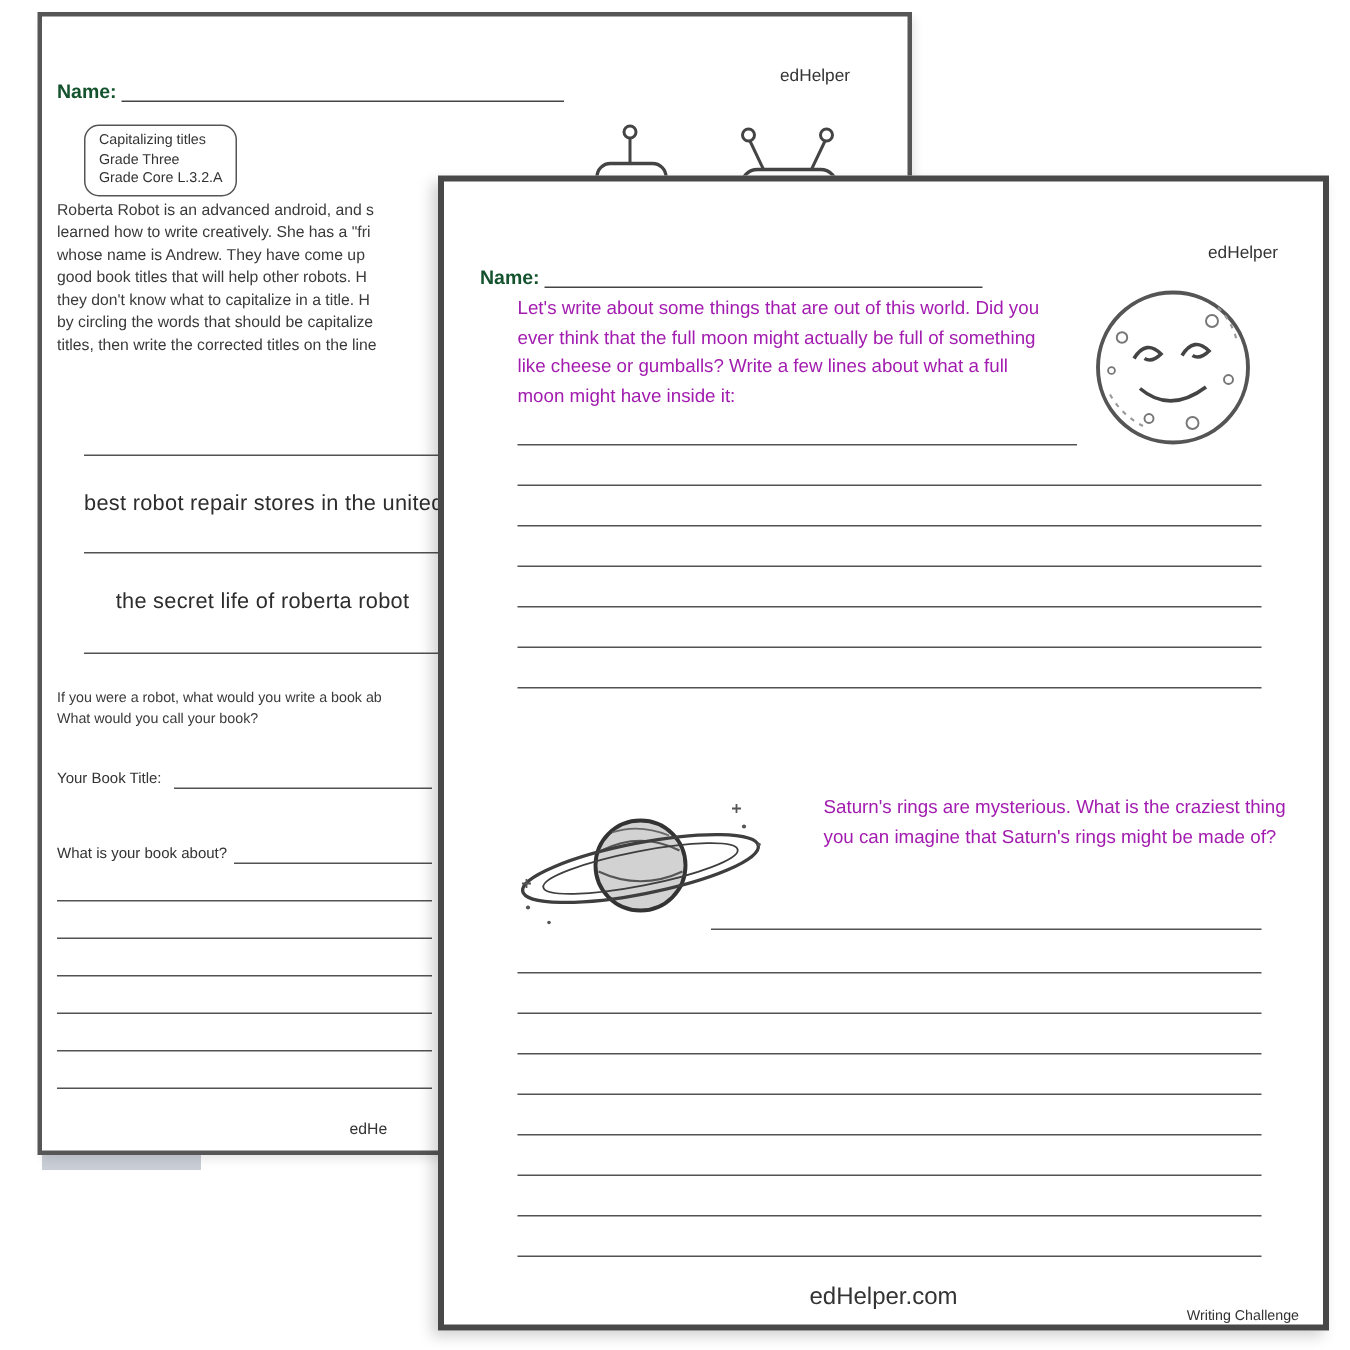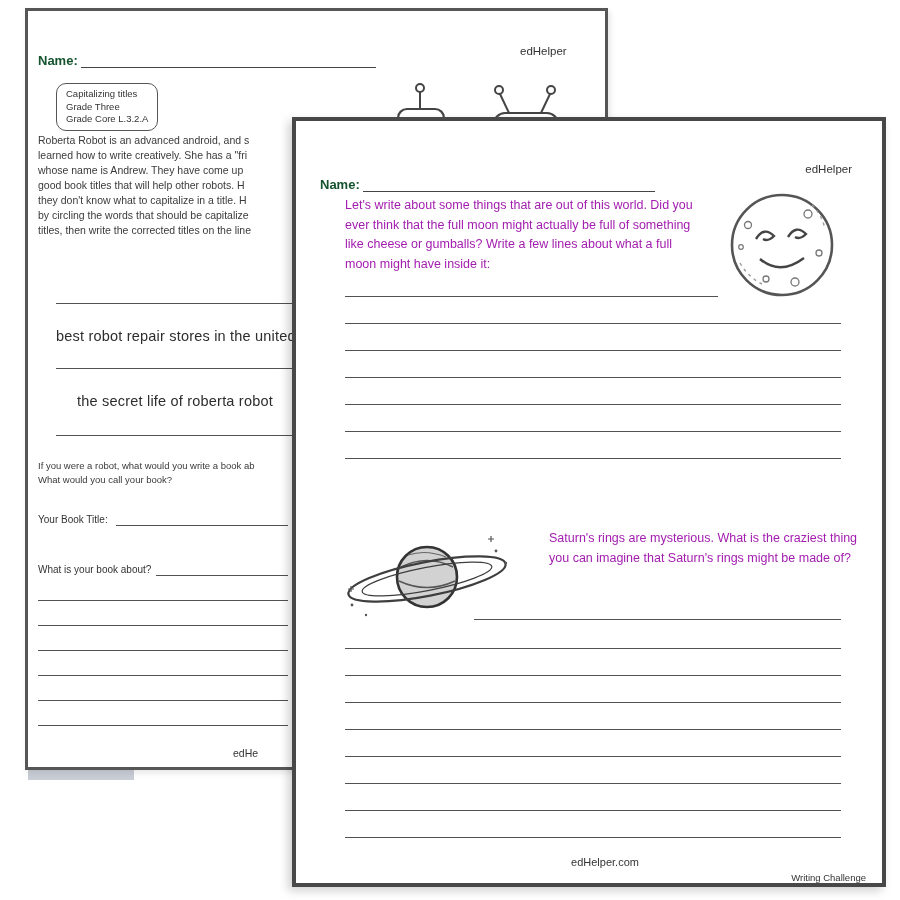--- a/index.html
+++ b/index.html
@@ -14,21 +14,21 @@
   .brand{font-size:11.5px;color:#333;}
   .name-row{font-weight:bold;font-size:13px;color:#14532d;white-space:nowrap;}
   .name-line{display:inline-block;border-bottom:1.4px solid #444;height:11px;vertical-align:bottom;}
   .rule{position:absolute;height:0;border-bottom:1.2px solid #525252;}
   .para-line{font-size:10.5px;line-height:15px;color:#3a3a3a;white-space:nowrap;}
   .clip{overflow:hidden;}
   .wtitle{font-size:14.5px;color:#2d2d2d;white-space:nowrap;letter-spacing:.2px;}
   .small-q{font-size:9.5px;line-height:13.5px;color:#3a3a3a;white-space:nowrap;}
   .label-sm{font-size:10px;color:#333;white-space:nowrap;}
   .fpara-line{font-size:12.5px;line-height:19.5px;color:#a21caf;white-space:nowrap;}
-  .footer-site{font-size:11px;color:#333;text-align:center;width:100%;padding-left:16px;}
+  .footer-site{font-size:16px;color:#333;text-align:center;width:100%;}
   .footer-tag{font-size:9.5px;color:#333;}
   .infobox{border:1.5px solid #555;border-radius:10px;padding:4px 9px;background:#fff;}
   .infobox div{font-size:9.5px;line-height:12.5px;color:#333;white-space:nowrap;}
   .artifact{position:absolute;background:#c9ced6;}
 </style>
 </head>
 <body>
 
 <div id="stage">
 

